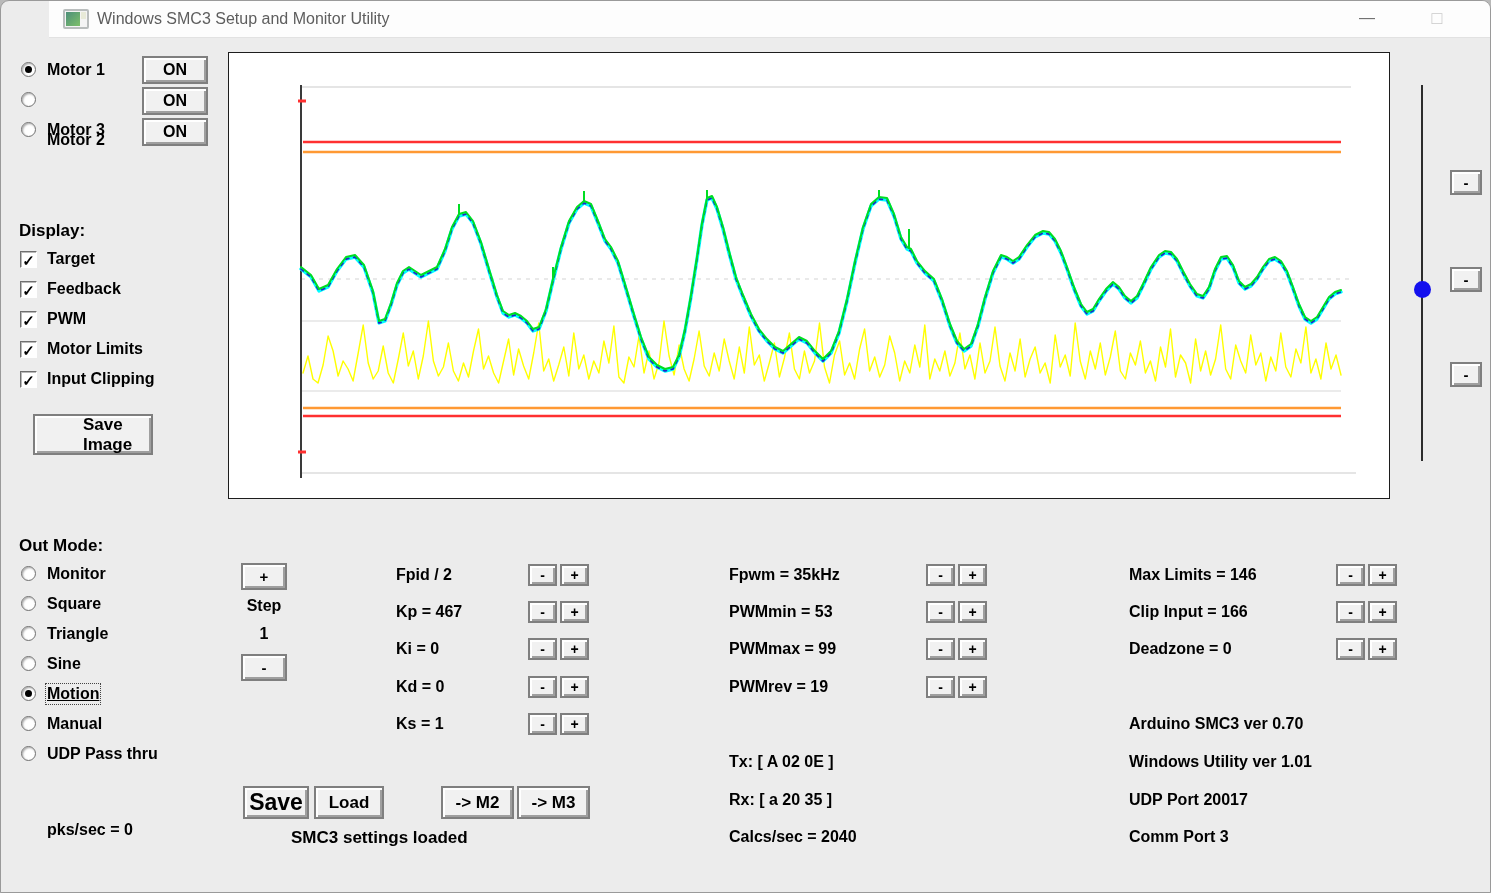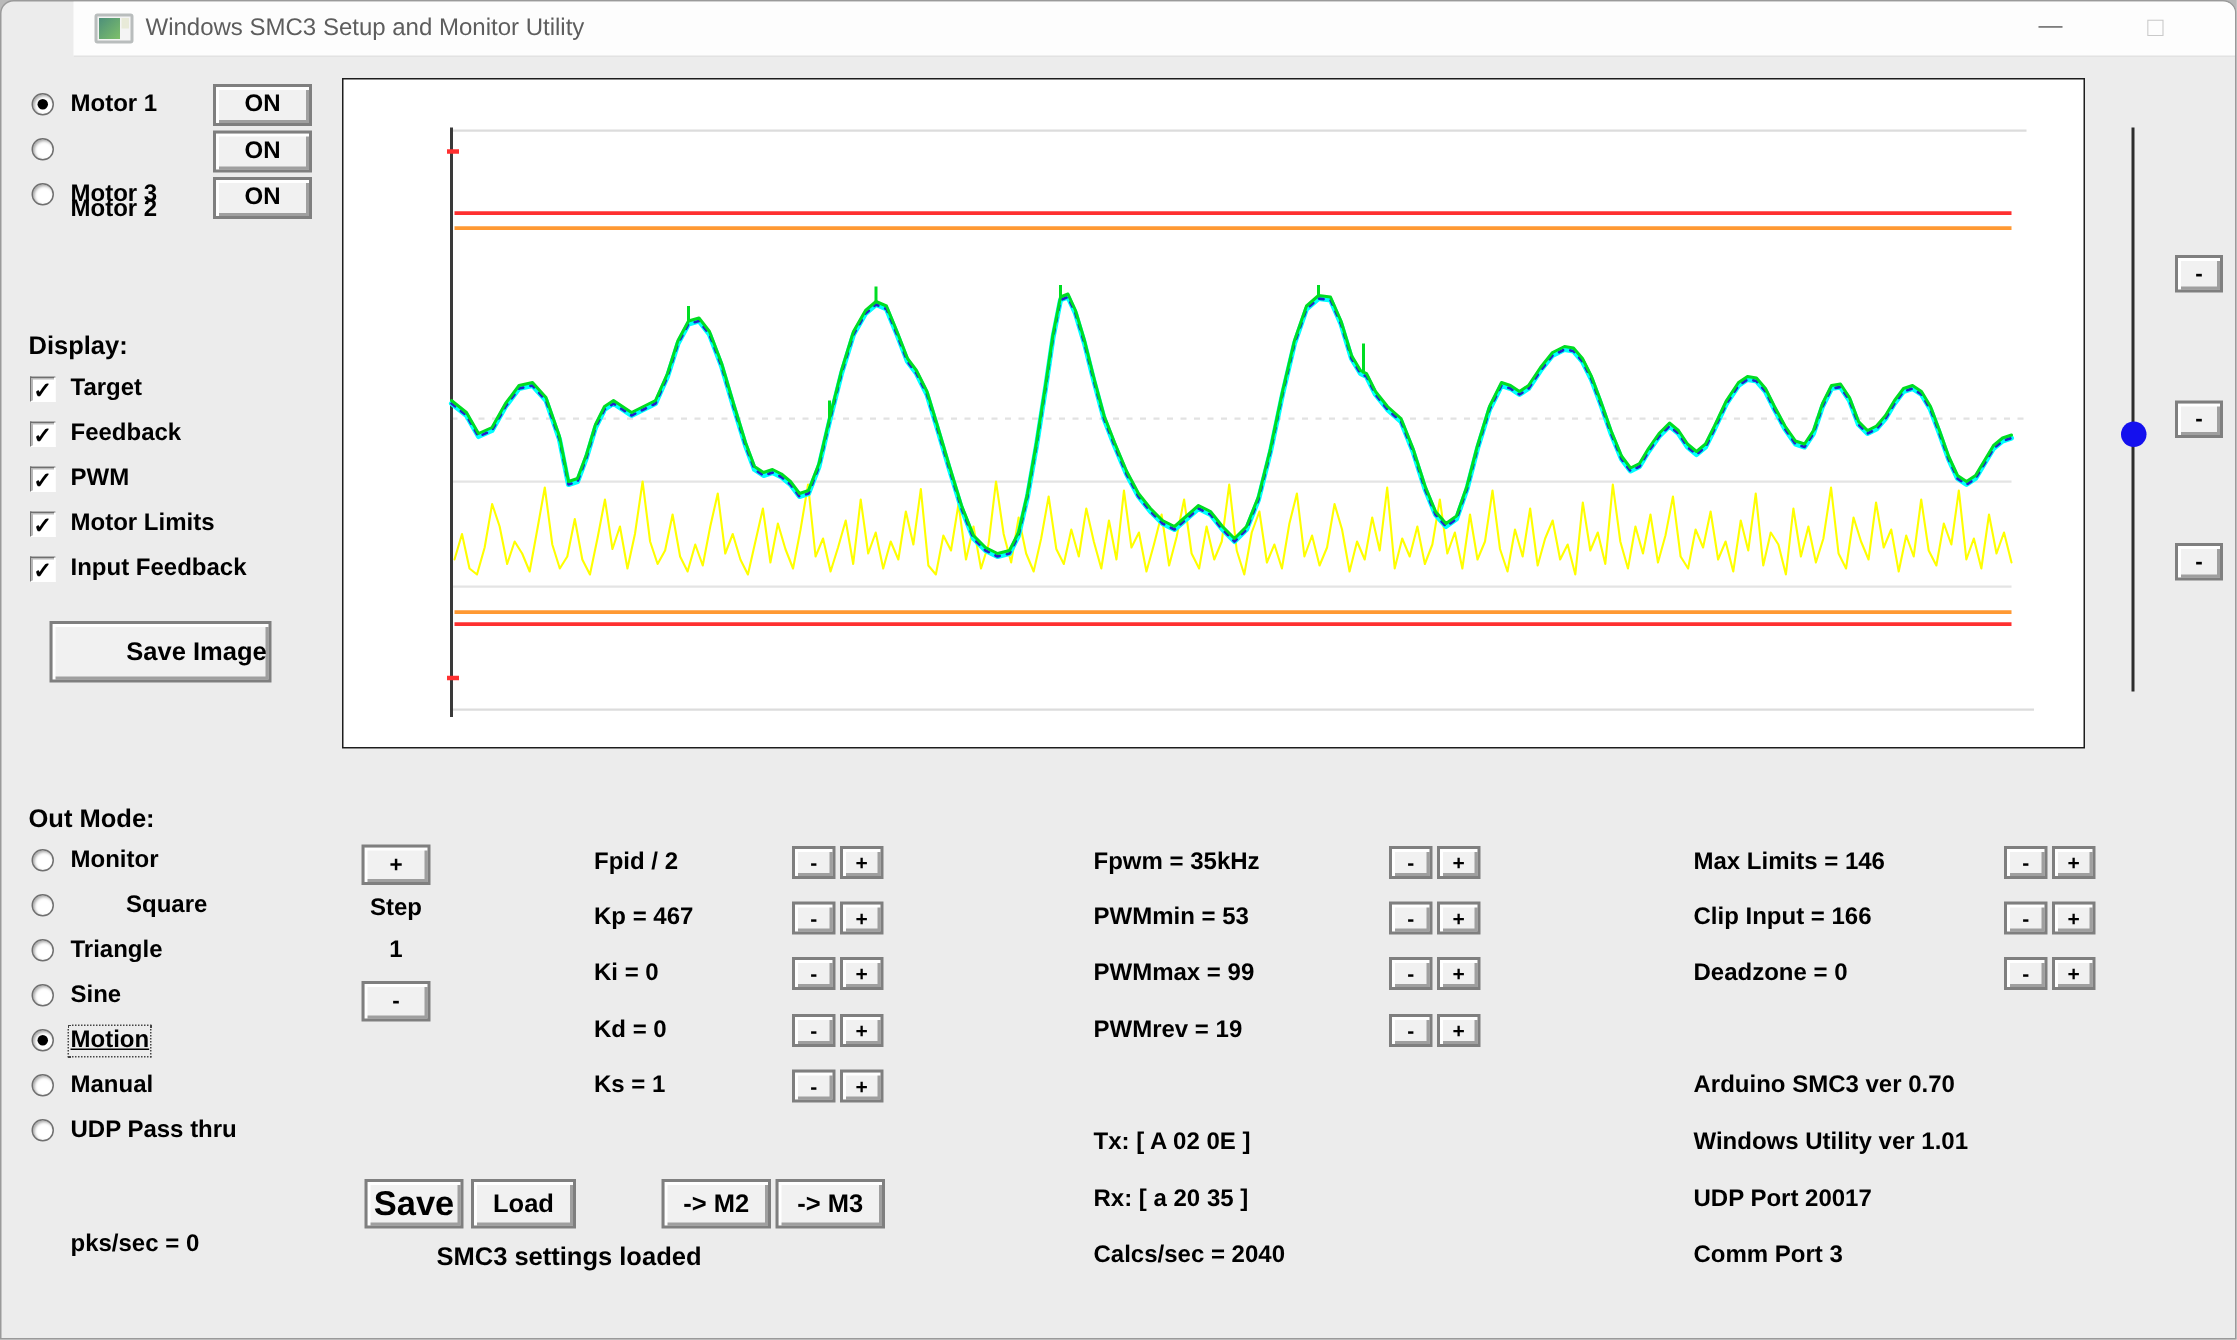--- a/index.html
+++ b/index.html
@@ -82,23 +82,23 @@
   <div>
     <span class="chk-box" style="left:19px;top:310px;"><span class="tick show">✓</span></span>
     <span class="lbl" style="left:46px;top:309px;">PWM</span>
   </div>
   <div>
     <span class="chk-box" style="left:19px;top:340px;"><span class="tick show">✓</span></span>
     <span class="lbl" style="left:46px;top:339px;">Motor Limits</span>
   </div>
   <div>
     <span class="chk-box" style="left:19px;top:370px;"><span class="tick show">✓</span></span>
-    <span class="lbl" style="left:46px;top:369px;">Input Feedback</span>
-  </div>
-  <div class="btn3d" style="left:32px;top:413px;width:148px;height:41px;font-size:17px;padding-left:48px;">Save Image</div>
+    <span class="lbl" style="left:46px;top:369px;">Input Clipping</span>
+  </div>
+  <div class="btn3d" style="left:32px;top:413px;width:120px;height:41px;font-size:17px;padding-left:48px;">Save Image</div>
 
   <div class="chart-box">
     <svg id="chart-svg" width="1160" height="445" viewBox="0 0 1160 445">
         <line x1="72" y1="34" x2="1122" y2="34" stroke="#dcdcdc" stroke-width="1.5"></line>
         <line x1="72" y1="226" x2="1122" y2="226" stroke="#e2e2e2" stroke-width="1.5" stroke-dasharray="4 5"></line>
         <line x1="72" y1="268" x2="1112" y2="268" stroke="#e4e4e4" stroke-width="1.5"></line>
         <line x1="72" y1="338" x2="1112" y2="338" stroke="#e4e4e4" stroke-width="1.5"></line>
         <line x1="72" y1="420" x2="1127" y2="420" stroke="#dcdcdc" stroke-width="1.5"></line>
         <line x1="74" y1="89" x2="1112" y2="89" stroke="#ff3030" stroke-width="2.5"></line>
         <line x1="74" y1="99" x2="1112" y2="99" stroke="#ff9933" stroke-width="2.5"></line>
@@ -126,21 +126,21 @@
   <div class="btn3d" style="left:1449px;top:266px;width:32px;height:25px;font-size:15px;">-</div>
   <div class="btn3d" style="left:1449px;top:361px;width:32px;height:25px;font-size:15px;">-</div>
 
   <span class="lbl" style="left:18px;top:535px;font-size:17px;">Out Mode:</span>
   <div>
     <span class="radio" style="left:20px;top:565px;"></span>
     <span class="lbl" style="left:46px;top:564px;">Monitor</span>
   </div>
   <div>
     <span class="radio" style="left:20px;top:595px;"></span>
-    <span class="lbl" style="left:46px;top:594px;margin-left:37px;">Square</span>
+    <span class="lbl" style="left:46px;top:594px;">Square</span>
   </div>
   <div>
     <span class="radio" style="left:20px;top:625px;"></span>
     <span class="lbl" style="left:46px;top:624px;">Triangle</span>
   </div>
   <div>
     <span class="radio" style="left:20px;top:655px;"></span>
     <span class="lbl" style="left:46px;top:654px;">Sine</span>
   </div>
   <div>

